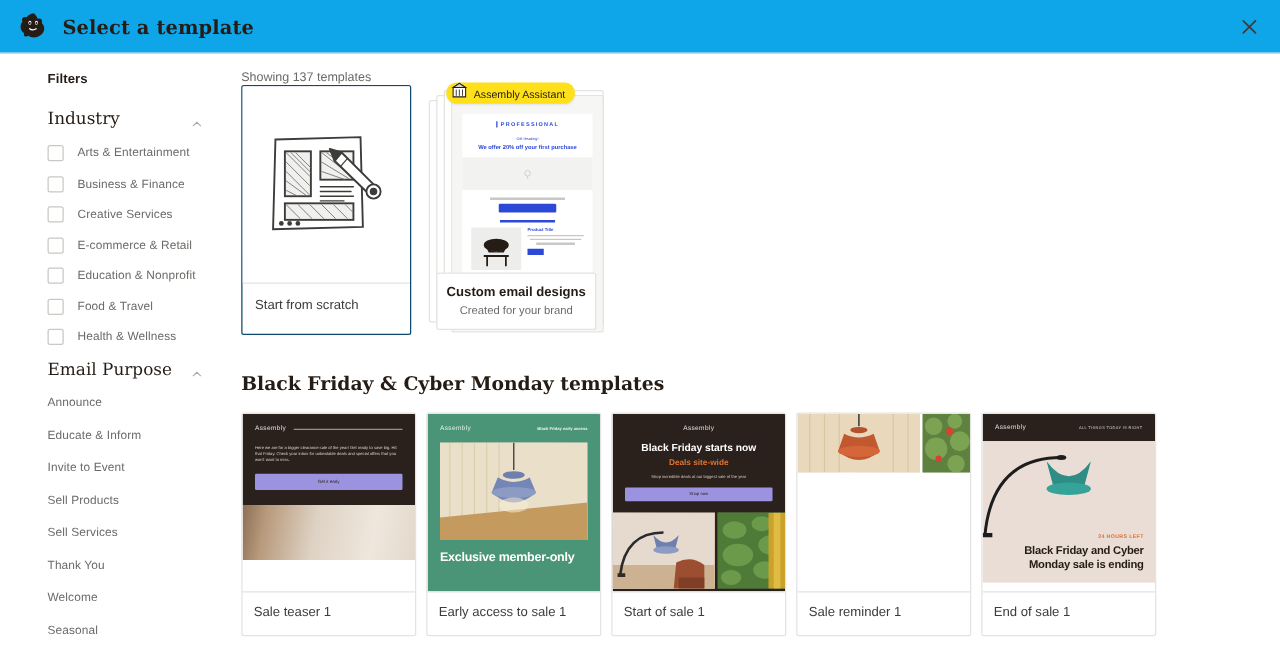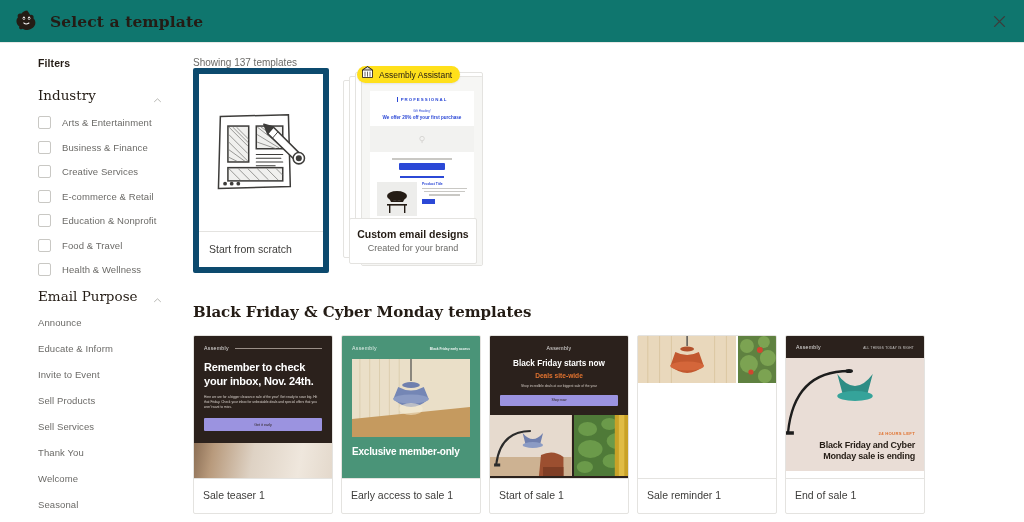--- a/index.html
+++ b/index.html
@@ -8,21 +8,21 @@
     overflow: hidden;
     background: #fff;
     font-family: "Liberation Sans", sans-serif;
     color: #241c15;
   }
 
   
   .header {
     position: relative;
     height: 43px;
-    background: #0f766e;
+    background: #0ea5e9;
     border-bottom: 1px solid #e8e8e6;
     display: flex; align-items: center;
     padding: 0 14px;
   }
   .logo { width: 26px; height: 26px; flex: none; }
   .header-title {
     font-family: "DejaVu Serif", "Liberation Serif", serif;
     font-size: 15.5px; font-weight: 700;
     letter-spacing: .1px;
     margin-left: 10px;
@@ -83,21 +83,21 @@
   .main {
     flex: 1; padding: 14px 0 0 5px;
     overflow: hidden; position: relative;
   }
   .showing { font-size: 10px; color: #6b6a67; margin-bottom: 0; }
 
   .top-row { display: flex; gap: 14px; margin-bottom: 30px; }
 
   
   .scratch-card {
-    width: 136px; border: 6px solid #0c4a6e;
+    width: 136px; border: 1px solid #0c4a6e;
     background: #fff; border-radius: 2px;
     overflow: hidden; cursor: pointer;
   }
   .scratch-art {
     height: 157px; display: flex;
     align-items: center; justify-content: center;
     background: #fff;
   }
   .card-label {
     border-top: 1px solid #e4e3e0;
@@ -434,21 +434,20 @@
 
     <div class="tpl-row">
 
       <div class="tpl-card">
         <div class="tpl-art">
           <div class="t1-top">
             <div class="t1-hl">
               <span class="brand-sm">Assembly</span>
               <span class="t1-rule"></span>
             </div>
-            <div class="t1-head">Remember to check your inbox, Nov. 24th.</div>
             <div class="t1-body tiny">Here we are for a bigger clearance sale of the year! Get ready to save big. Hit that Friday. Check your inbox for unbeatable deals and special offers that you won't want to miss.</div>
             <div class="t1-btn">Get it early</div>
           </div>
           <div class="t1-photo"></div>
         </div>
         <div class="tpl-label">Sale teaser 1</div>
       </div>
 
       <div class="tpl-card">
         <div class="tpl-art">

